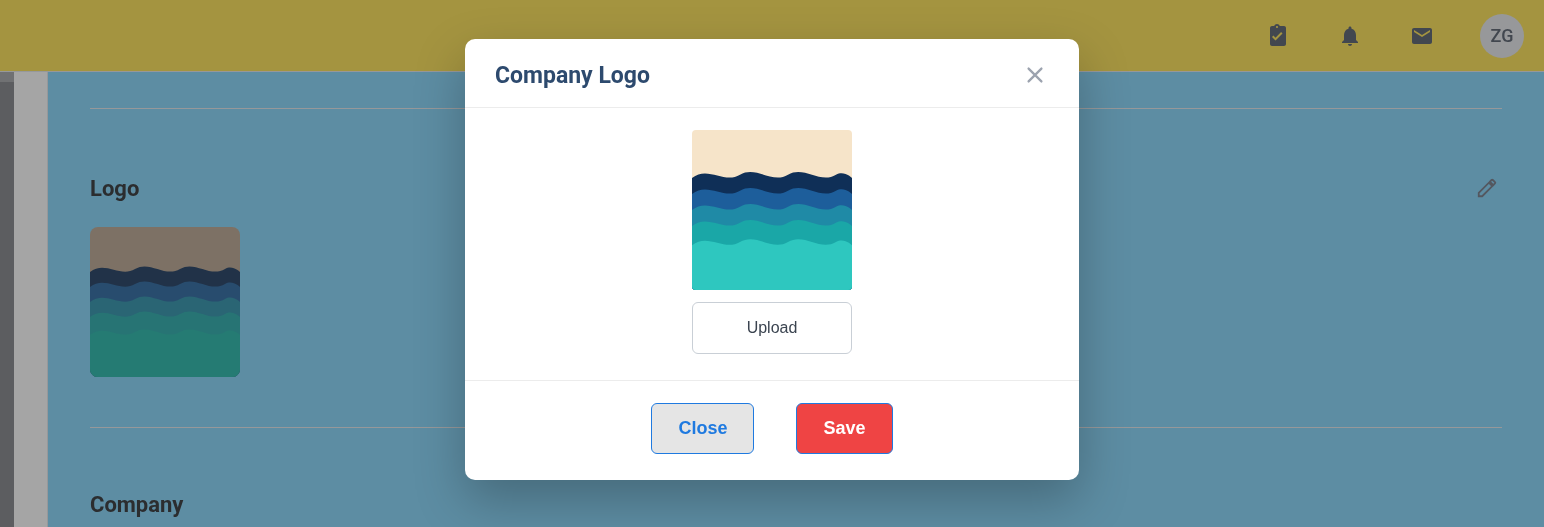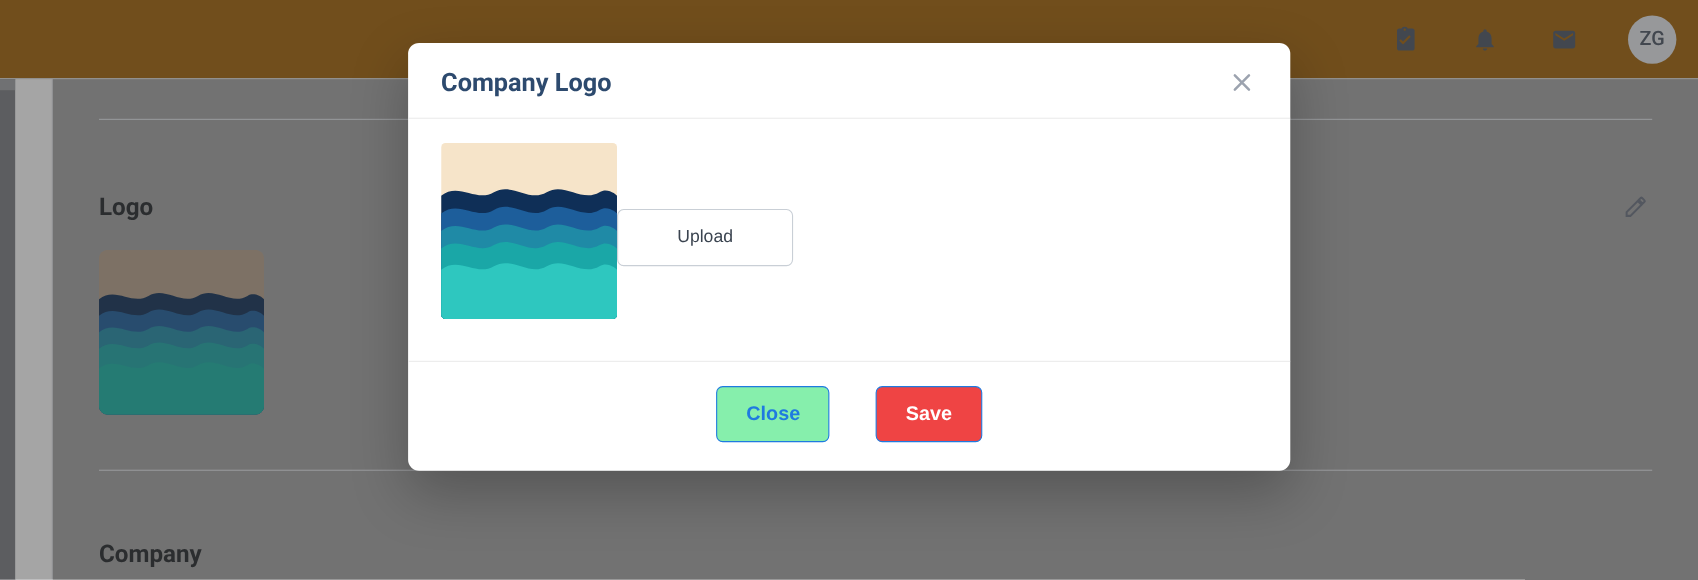--- a/index.html
+++ b/index.html
@@ -12,21 +12,21 @@
     height: 527px;
     overflow: hidden;
     position: relative;
   }
 
   
   .topbar {
     position: absolute;
     top: 0; left: 0; right: 0;
     height: 72px;
-    background: #a16207;
+    background: #fde047;
     border-bottom: 1px solid #e4e7eb;
     display: flex;
     justify-content: flex-end;
     align-items: center;
     gap: 44px;
     padding-right: 20px;
   }
   .topbar .icon-btn {
     width: 28px; height: 28px;
     display: flex; align-items: center; justify-content: center;
@@ -61,21 +61,21 @@
   .left-gutter {
     position: absolute;
     top: 72px; left: 14px;
     width: 34px; height: 455px;
     background: #ffffff;
     border-right: 1px solid #e4e7eb;
   }
   .page {
     position: absolute;
     top: 72px; left: 48px; right: 0; bottom: 0;
-    background: #a3a3a3;
+    background: #7dd3fc;
     padding: 0 42px 0 42px;
   }
 
   .section-divider {
     height: 1px;
     background: #e4e7eb;
     margin: 0;
   }
   .section-header {
     display: flex;
@@ -109,21 +109,21 @@
   .scrim {
     position: absolute;
     inset: 0;
     background: rgba(55,55,55,0.45);
   }
   .modal {
     position: absolute;
     top: 39px;
     left: 50%;
     transform: translateX(-50%);
-    width: 802px;
+    width: 614px;
     background: #ffffff;
     border-radius: 10px;
     box-shadow: 0 20px 50px rgba(0,0,0,0.25);
     overflow: hidden;
   }
   .modal-header {
     display: flex;
     justify-content: space-between;
     align-items: center;
     padding: 22px 30px 18px 30px;
@@ -137,21 +137,21 @@
   .close-btn {
     width: 28px; height: 28px;
     display: flex; align-items: center; justify-content: center;
     color: #9ca3af;
     cursor: pointer;
   }
   .close-btn svg { width: 22px; height: 22px; stroke: #9ca3af; stroke-width: 2.5; fill: none; stroke-linecap: round; }
   .modal-body {
     padding: 22px 30px 26px 30px;
     display: flex;
-    flex-direction: row;
+    flex-direction: column;
     align-items: center;
     border-bottom: 1px solid #ececec;
   }
   .modal-logo {
     width: 160px; height: 160px;
     border-radius: 4px;
     overflow: hidden;
     margin-bottom: 12px;
   }
   .modal-logo svg { width: 100%; height: 100%; display: block; }
@@ -174,21 +174,21 @@
   }
   .btn {
     padding: 14px 26px;
     border-radius: 6px;
     font-size: 18px;
     font-weight: 600;
     cursor: pointer;
     border: 1px solid transparent;
   }
   .btn-secondary {
-    background: #86efac;
+    background: #e5e5e5;
     border-color: #1f7ae0;
     color: #1f7ae0;
   }
   .btn-primary {
     background: #ef4444;
     border-color: #1f7ae0;
     color: #ffffff;
   }
 </style>
 </head>

